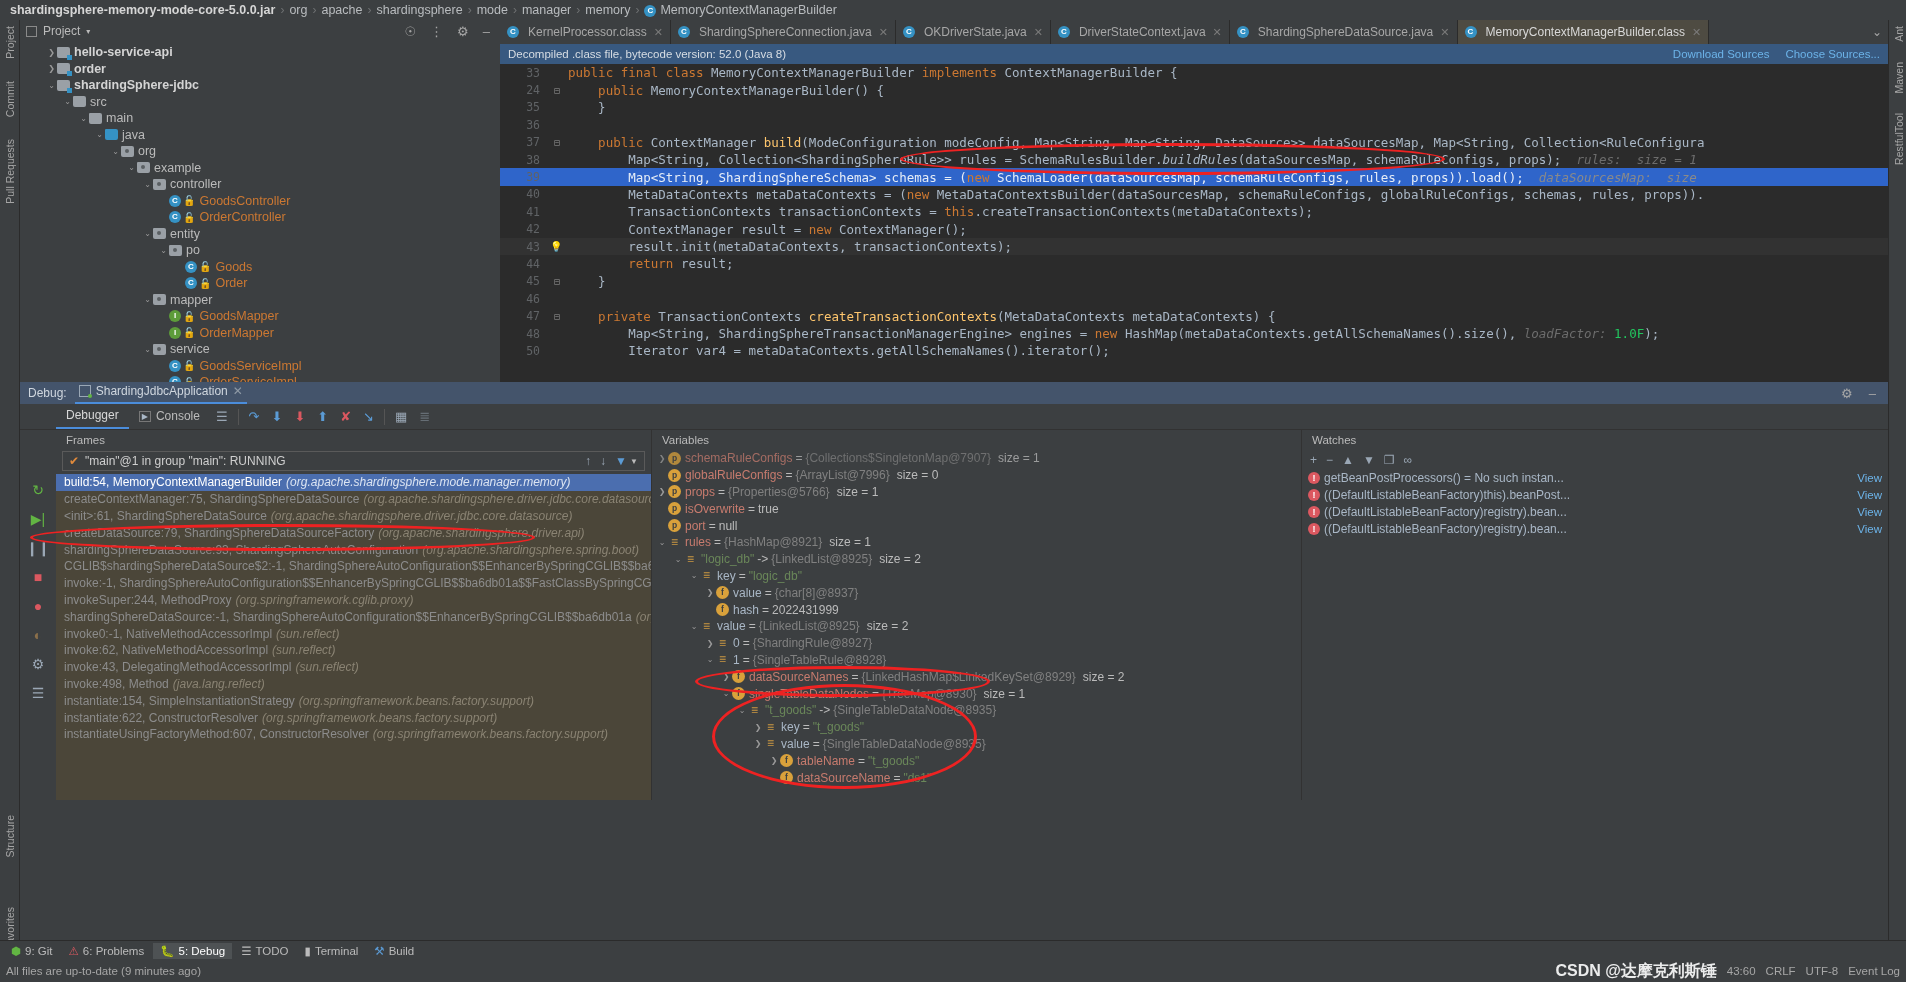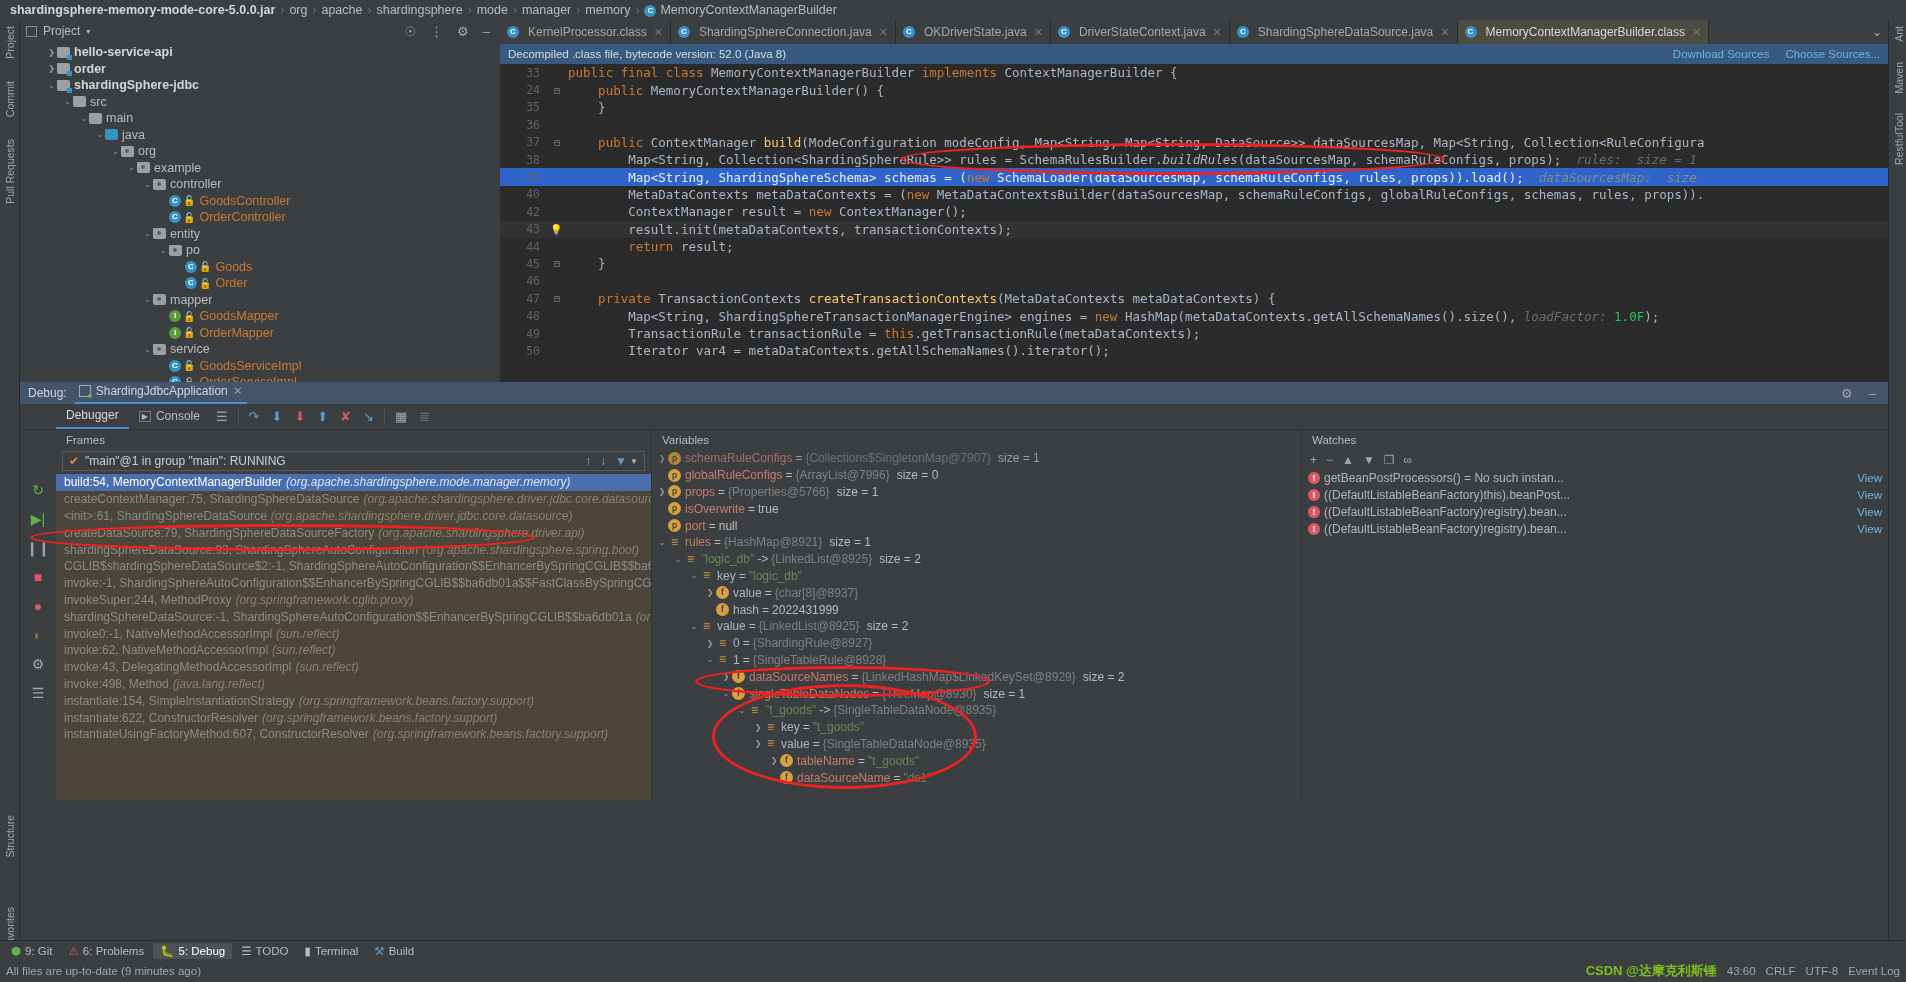--- a/index.html
+++ b/index.html
@@ -161,21 +161,21 @@
   .bottombar { position:absolute; left:0; bottom:22px; right:0; height:20px;
                background:#3c3f41; display:flex; align-items:center; gap:2px;
                padding-left:4px; font-size:11.5px; color:#bbb; border-top:1px solid #2b2b2b; }
   .bbitem { display:flex; align-items:center; gap:4px; padding:1px 7px; }
   .bbitem.active { background:#4e5254; color:#fff; }
   
   .statusbar { position:absolute; left:0; bottom:0; right:0; height:22px;
                background:#3c3f41; display:flex; align-items:center; padding:0 6px;
                font-size:11.5px; color:#a6a6a6; gap:10px; }
   .statusbar .spacer { flex:1; }
-  .wm { color:#84cc16; font-size:13px; font-weight:bold; opacity:.9; }
+  .wm { color:#ffffff; font-size:16px; font-weight:bold; opacity:.9; }
 
   
   .annot { position:absolute; border:3.5px solid #ee2222; border-radius:50%;
            pointer-events:none; }
 </style>
 </head>
 <body>
 
 <div class="app">
 
@@ -400,28 +400,28 @@
     </div>
     <div class="codewrap" id="codewrap">
         <div class="codeline"><span class="gutter">33</span><span class="marks"></span><span><span class="kw">public final class </span><span class="ctext">MemoryContextManagerBuilder </span><span class="kw">implements </span><span class="ctext">ContextManagerBuilder {</span></span></div>
         <div class="codeline"><span class="gutter">24</span><span class="marks">⊟</span><span><span class="ctext">    </span><span class="kw">public </span><span class="ctext">MemoryContextManagerBuilder() {</span></span></div>
         <div class="codeline"><span class="gutter">35</span><span class="marks"></span><span><span class="ctext">    }</span></span></div>
         <div class="codeline"><span class="gutter">36</span><span class="marks"></span><span></span></div>
         <div class="codeline" style="position: relative;"><span class="gutter">37</span><span class="marks">⊟</span><span><span class="ctext">    </span><span class="kw">public </span><span class="ctext">ContextManager </span><span class="mth">build</span><span class="ctext">(ModeConfiguration modeConfig, Map&lt;String, Map&lt;String, DataSource&gt;&gt; dataSourcesMap, Map&lt;String, Collection&lt;RuleConfigura</span></span></div>
         <div class="codeline"><span class="gutter">38</span><span class="marks"></span><span><span class="ctext">        Map&lt;String, Collection&lt;ShardingSphereRule&gt;&gt; rules = SchemaRulesBuilder.</span><span class="mthi">buildRules</span><span class="ctext">(dataSourcesMap, schemaRuleConfigs, props);</span><span class="hint">  rules:  size = 1</span></span></div>
         <div class="codeline sel"><span class="gutter">39</span><span class="marks"></span><span><span class="selt">        Map&lt;String, ShardingSphereSchema&gt; schemas = (</span><span class="kw">new </span><span class="selt">SchemaLoader(dataSourcesMap, schemaRuleConfigs, rules, props)).load();</span><span class="hint2">  dataSourcesMap:  size</span></span></div>
         <div class="codeline"><span class="gutter">40</span><span class="marks"></span><span><span class="ctext">        MetaDataContexts metaDataContexts = (</span><span class="kw">new </span><span class="ctext">MetaDataContextsBuilder(dataSourcesMap, schemaRuleConfigs, globalRuleConfigs, schemas, rules, props)).</span></span></div>
+        <div class="codeline"><span class="gutter">41</span><span class="marks"></span><span><span class="ctext">        TransactionContexts transactionContexts = </span><span class="kw">this</span><span class="ctext">.createTransactionContexts(metaDataContexts);</span></span></div>
         <div class="codeline"><span class="gutter">42</span><span class="marks"></span><span><span class="ctext">        ContextManager result = </span><span class="kw">new </span><span class="ctext">ContextManager();</span></span></div>
         <div class="codeline cur"><span class="gutter">43</span><span class="marks">💡</span><span><span class="ctext">        result.init(metaDataContexts, transactionContexts);</span></span></div>
         <div class="codeline"><span class="gutter">44</span><span class="marks"></span><span><span class="ctext">        </span><span class="kw">return </span><span class="ctext">result;</span></span></div>
         <div class="codeline"><span class="gutter">45</span><span class="marks">⊟</span><span><span class="ctext">    }</span></span></div>
         <div class="codeline"><span class="gutter">46</span><span class="marks"></span><span></span></div>
         <div class="codeline"><span class="gutter">47</span><span class="marks">⊟</span><span><span class="ctext">    </span><span class="kw">private </span><span class="ctext">TransactionContexts </span><span class="mth">createTransactionContexts</span><span class="ctext">(MetaDataContexts metaDataContexts) {</span></span></div>
         <div class="codeline"><span class="gutter">48</span><span class="marks"></span><span><span class="ctext">        Map&lt;String, ShardingSphereTransactionManagerEngine&gt; engines = </span><span class="kw">new </span><span class="ctext">HashMap(metaDataContexts.getAllSchemaNames().size(), </span><span class="hint">loadFactor: </span><span class="num">1.0F</span><span class="ctext">);</span></span></div>
-        <div class="codeline"><span class="gutter">49</span><span class="marks"></span><span><span class="ctext">        TransactionRule transactionRule = </span><span class="kw">this</span><span class="ctext">.getTransactionRule(metaDataContexts);</span></span></div>
         <div class="codeline"><span class="gutter">50</span><span class="marks"></span><span><span class="ctext">        Iterator var4 = metaDataContexts.getAllSchemaNames().iterator();</span></span></div>
       </div>
   </div>
 
   <div class="debugpanel">
     <div class="dbg-title">
       <span>Debug:</span>
       <span class="runtab">
         <span class="runsq"></span>
         <span>ShardingJdbcApplication</span>

